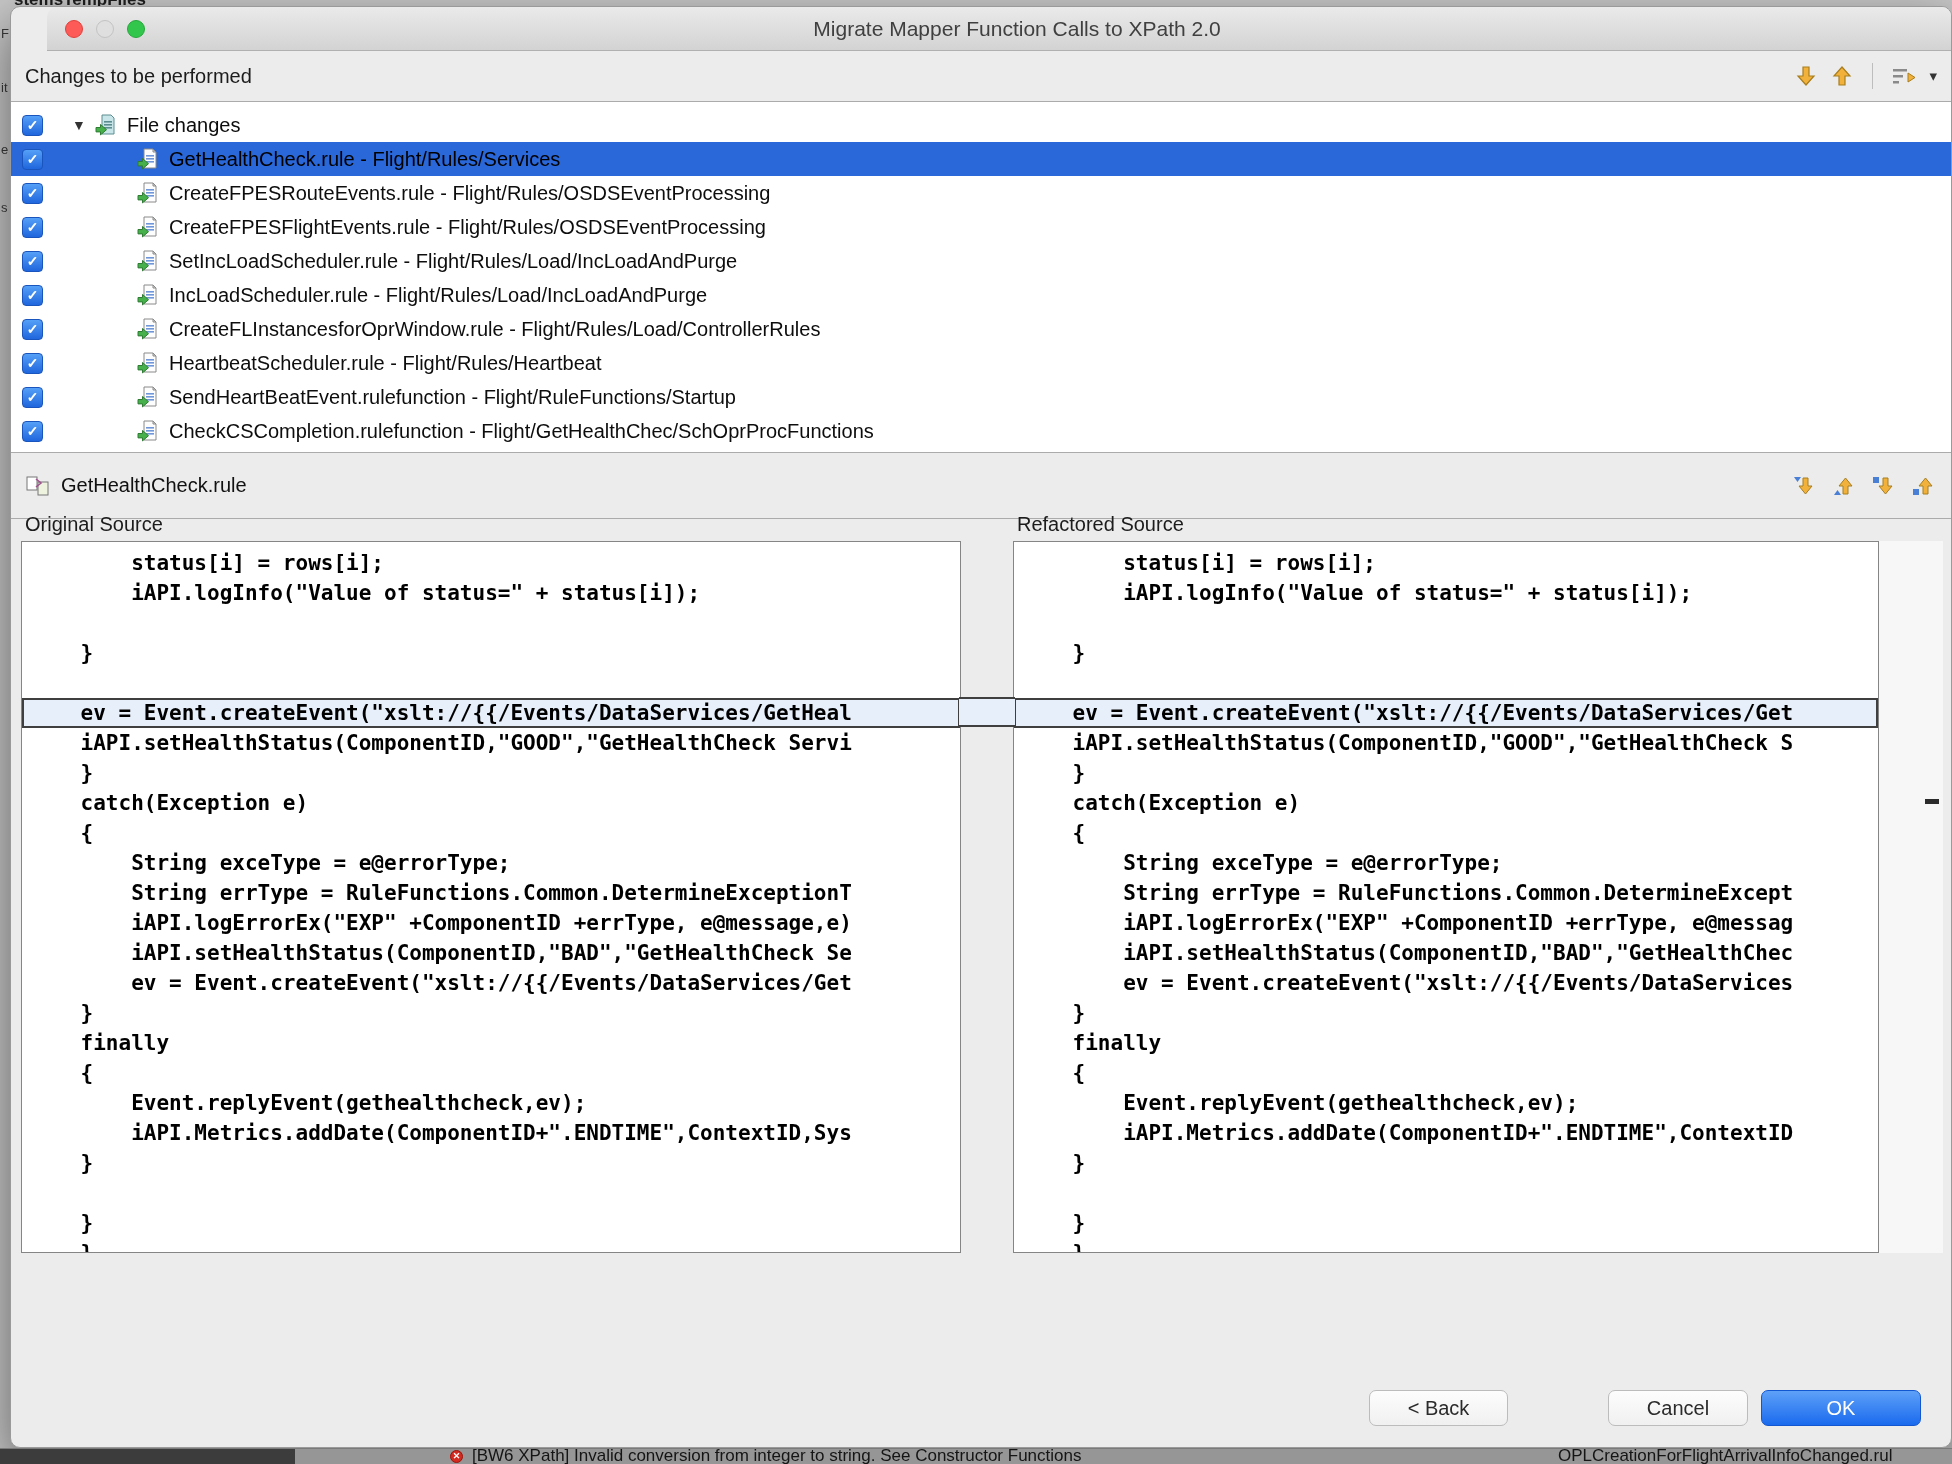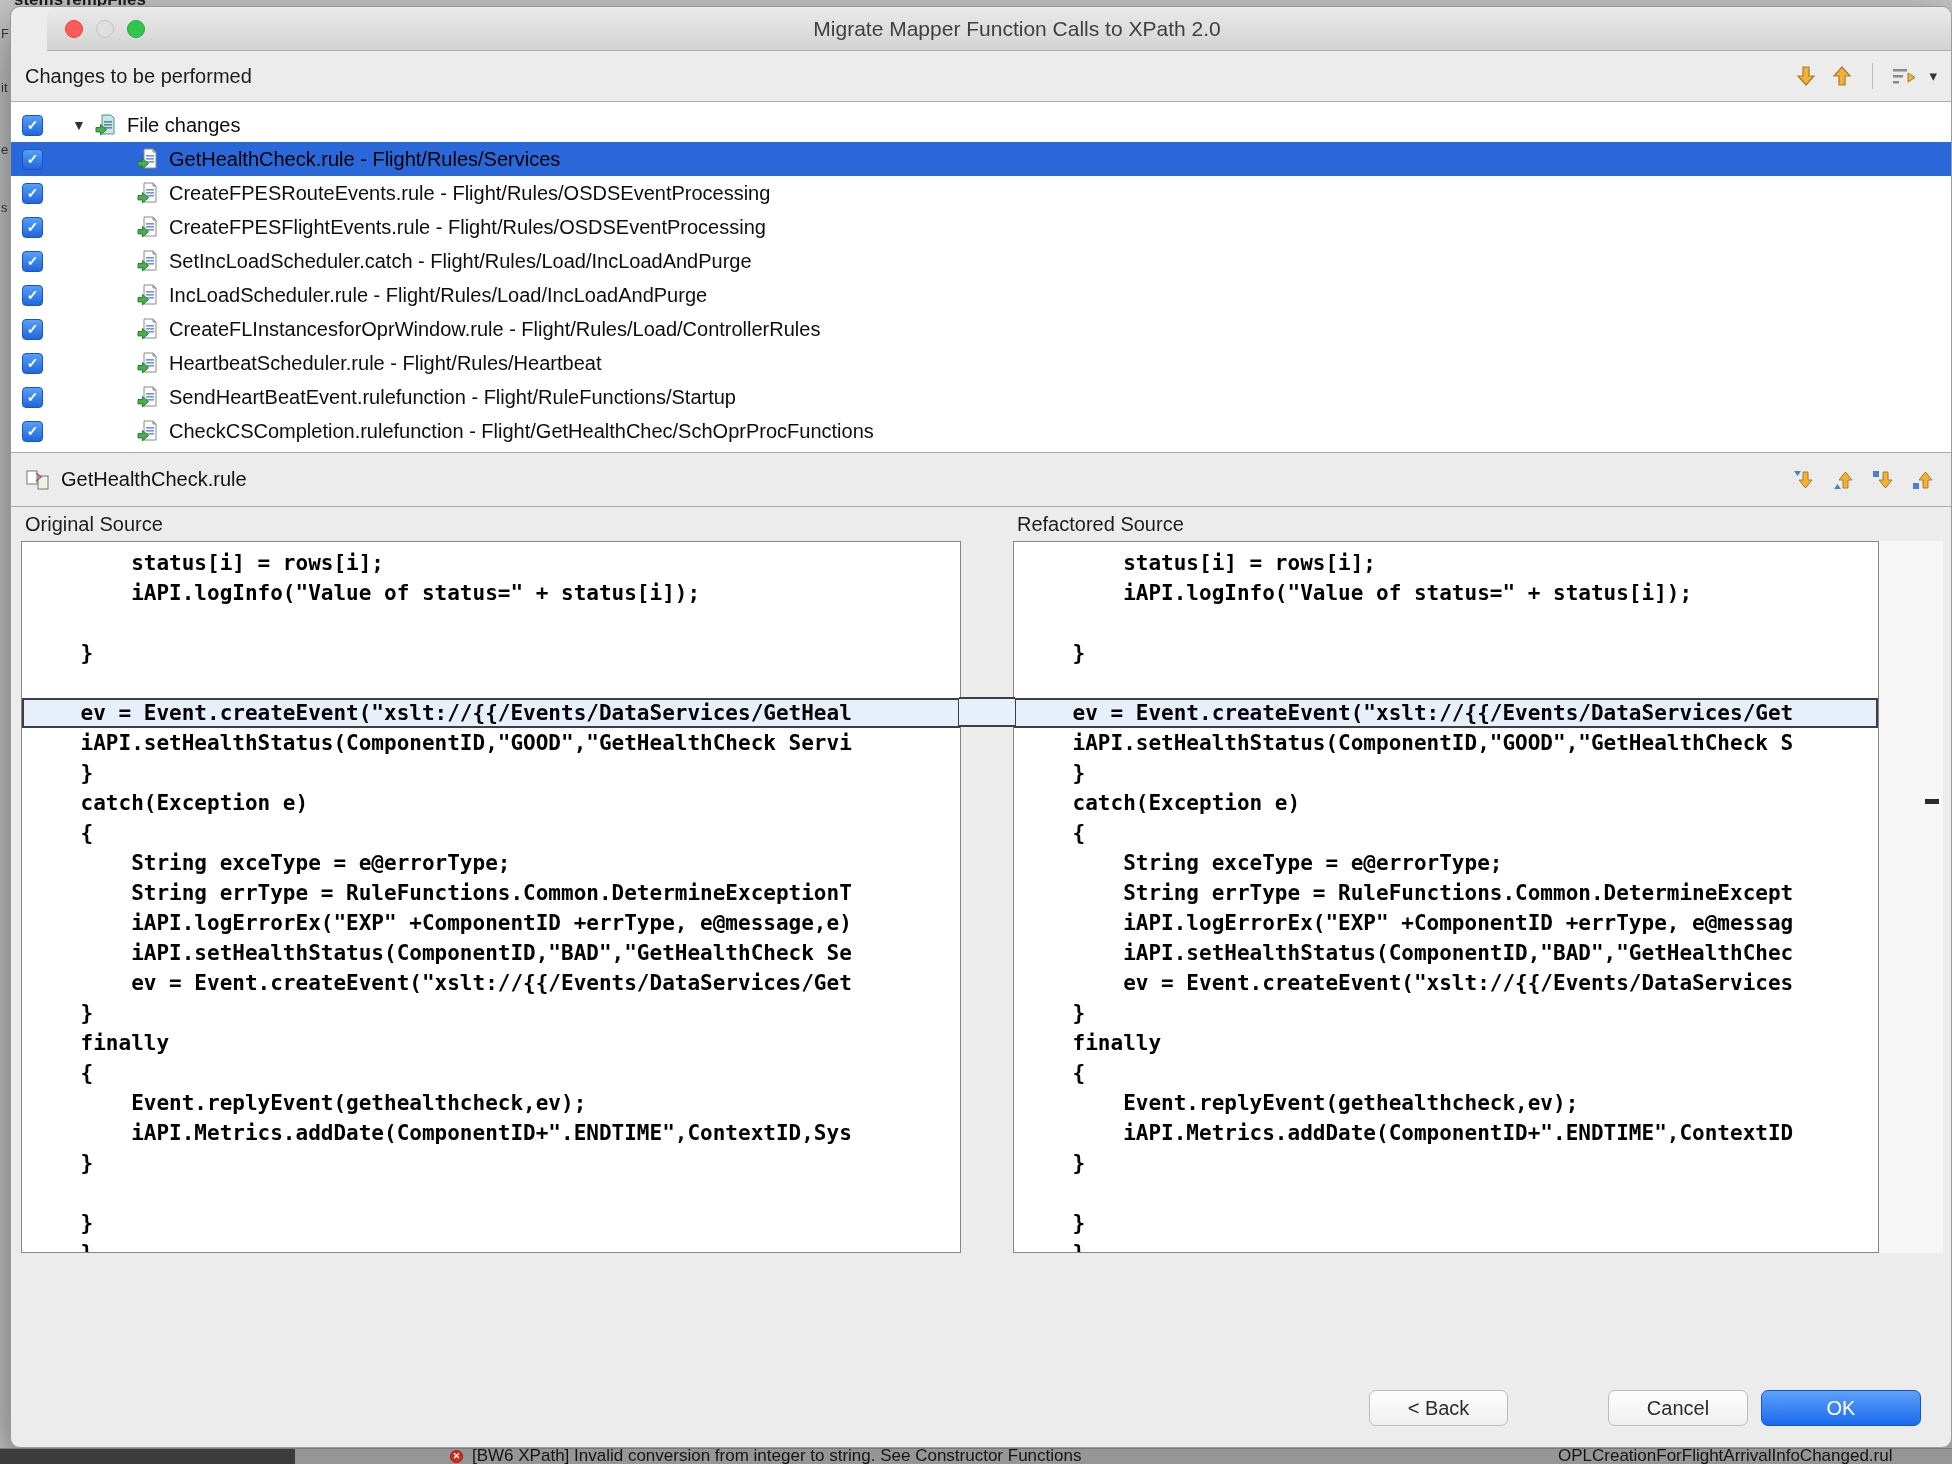--- a/index.html
+++ b/index.html
@@ -41,21 +41,21 @@
     background:linear-gradient(#55a0f7,#2066dd);border:1px solid #1a55bd;color:#fff;
     display:flex;align-items:center;justify-content:center;}
   .checkbox::after{content:"✓";font-size:14px;font-weight:bold;line-height:1;}
   .expander{margin-left:26px;width:20px;text-align:center;flex:none;color:#333;}
   .expander::after{content:"▼";font-size:14px;}
   svg.ficon{flex:none;margin-left:6px;}
   .tree-row.child svg.ficon{margin-left:94px;}
   .tree-label{margin-left:8px;font-size:20px;color:#0d0d0d;white-space:nowrap;}
 
   
-  .section-header{position:absolute;left:0;top:446px;width:100%;height:54px;border-bottom:1px solid #ababab;
+  .section-header{position:absolute;left:0;top:446px;width:100%;height:66px;border-bottom:1px solid #ababab;
     display:flex;align-items:center;padding:12px 14px;justify-content:flex-end;}
   .slabel{font-size:20px;color:#111;margin-left:10px;}
   .nav-icons{display:flex;gap:14px;align-items:center;}
 
   
   .compare{position:absolute;left:10px;top:500px;width:1922px;height:746px;}
   .pane-label{position:absolute;top:0;height:34px;line-height:34px;font-size:20px;color:#1c1c1c;}
   #lbl-left{left:4px;} #lbl-right{left:996px;}
   .pane{position:absolute;top:34px;height:712px;background:#fff;border:1px solid #858585;
     overflow:hidden;padding:6px 0 0 8px;font-weight:bold;}
@@ -177,21 +177,21 @@
       <div class="tree-row child">
         <span class="checkbox"></span>
         <svg class="ficon" width="24" height="24" viewBox="0 0 24 24">
           <path d="M7 2h9l3 3v16H7z" fill="#fdfdfd" stroke="#8a8a8a"></path>
           <path d="M16 2v3h3z" fill="#d8d8d8" stroke="#8a8a8a"></path>
           <rect x="9" y="8" width="8" height="1.6" fill="#6f96d8"></rect>
           <rect x="9" y="11" width="8" height="1.6" fill="#6f96d8"></rect>
           <rect x="9" y="14" width="8" height="1.6" fill="#6f96d8"></rect>
           <path d="M1 14.5h4.5v-3l6 5.2-6 5.2v-3H1z" fill="#46b04a" stroke="#2f7c33"></path>
         </svg>
-        <span class="tree-label">SetIncLoadScheduler.catch - Flight/Rules/Load/IncLoadAndPurge</span>
+        <span class="tree-label">SetIncLoadScheduler.rule - Flight/Rules/Load/IncLoadAndPurge</span>
       </div>
       <div class="tree-row child">
         <span class="checkbox"></span>
         <svg class="ficon" width="24" height="24" viewBox="0 0 24 24">
           <path d="M7 2h9l3 3v16H7z" fill="#fdfdfd" stroke="#8a8a8a"></path>
           <path d="M16 2v3h3z" fill="#d8d8d8" stroke="#8a8a8a"></path>
           <rect x="9" y="8" width="8" height="1.6" fill="#6f96d8"></rect>
           <rect x="9" y="11" width="8" height="1.6" fill="#6f96d8"></rect>
           <rect x="9" y="14" width="8" height="1.6" fill="#6f96d8"></rect>
           <path d="M1 14.5h4.5v-3l6 5.2-6 5.2v-3H1z" fill="#46b04a" stroke="#2f7c33"></path>

